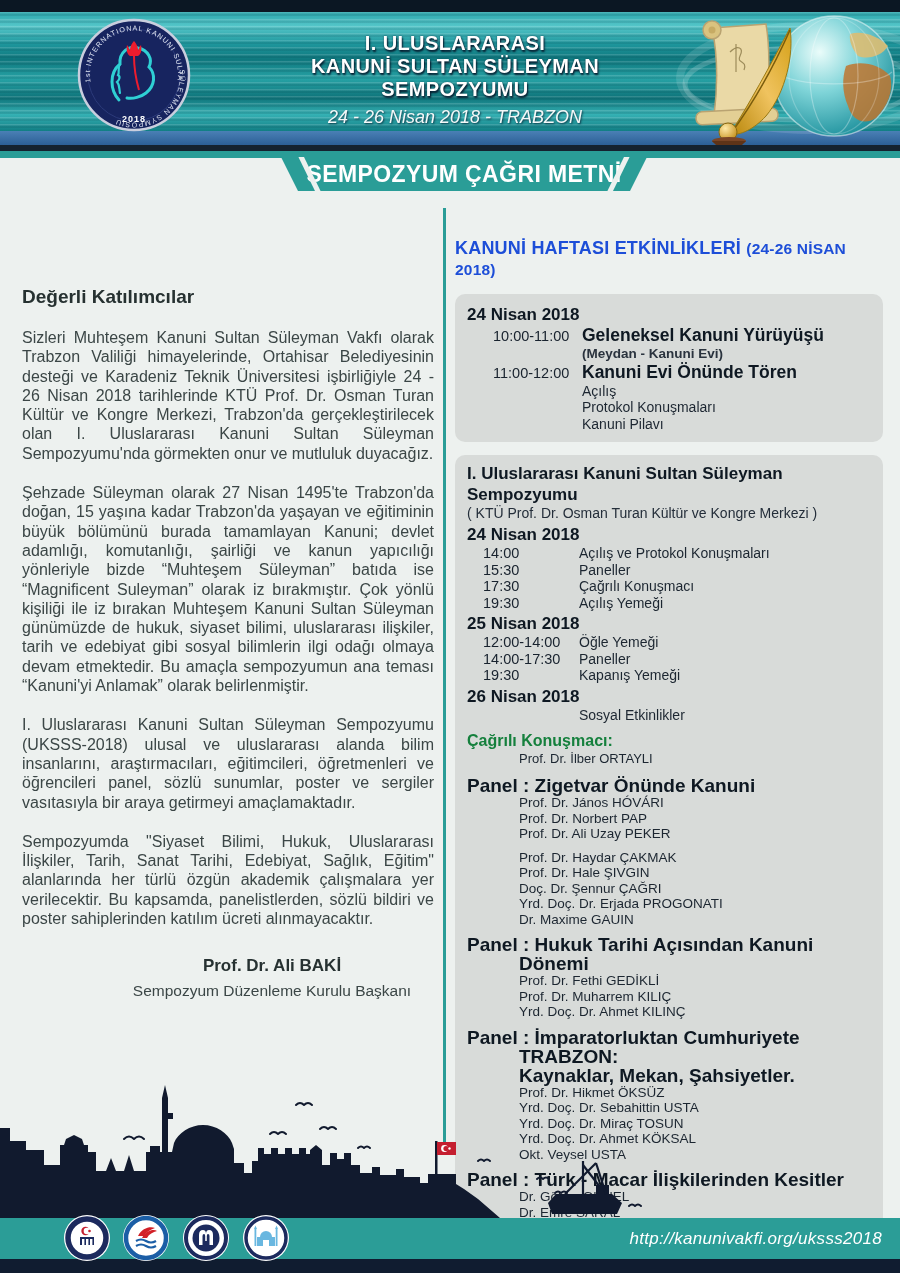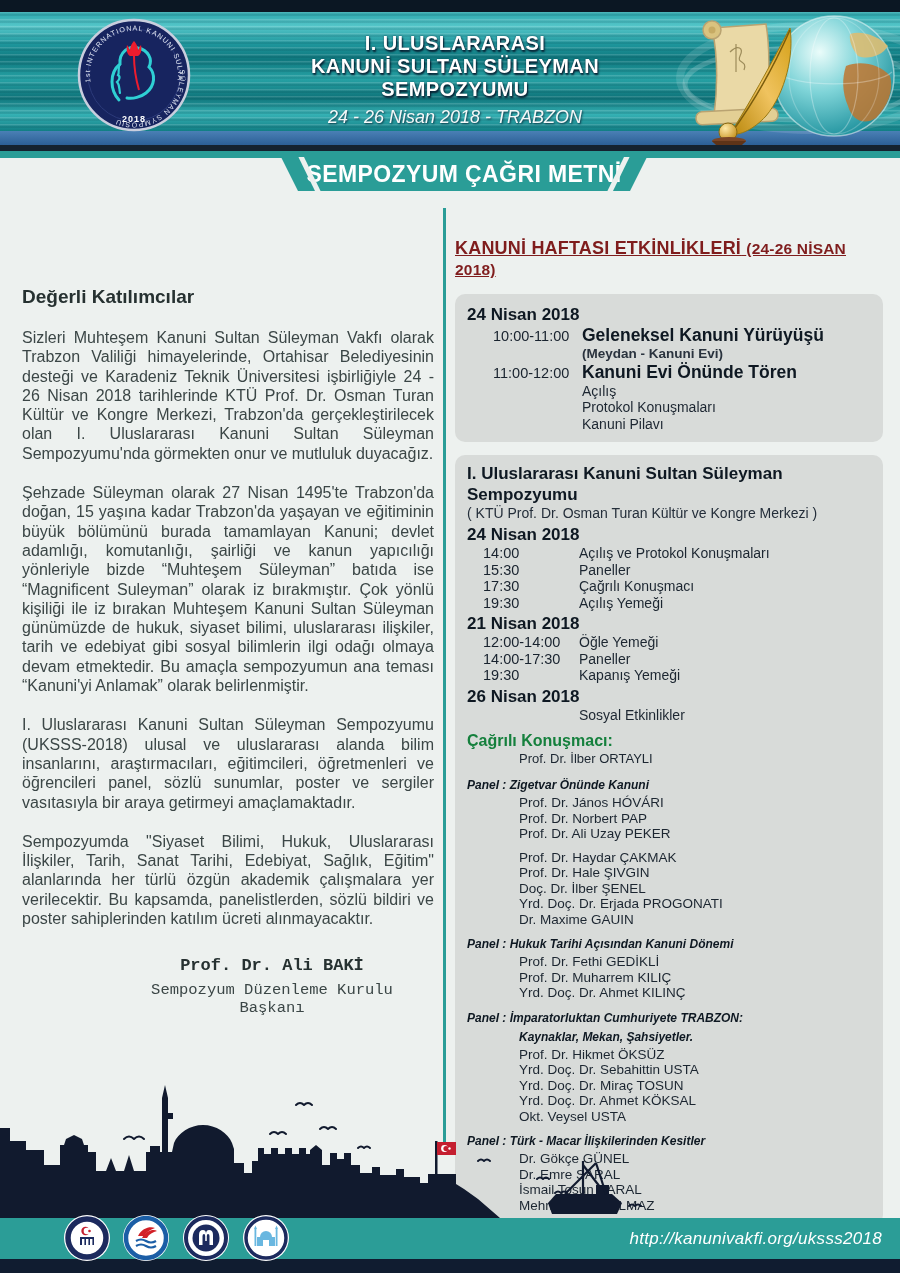--- a/index.html
+++ b/index.html
@@ -33,49 +33,49 @@
             text-align:center; }
   .ribbon span { color:#fff; font-weight:bold; font-size:23px; line-height:34px; letter-spacing:.4px; }
   .slash { position:absolute; top:-6px; width:5px; height:46px; background:#edf1ef; }
   .sl { left:26px;  transform:rotate(-26deg); }
   .sr { right:26px; transform:rotate(26deg); }
 
   
   .left-col { position:absolute; left:22px; top:286px; width:412px; z-index:2; color:#3b4646; }
   .greeting { font-size:19px; font-weight:600; color:#263131; }
   .left-col p { margin-top:20px; font-size:16px; line-height:19.3px; text-align:justify; }
-  .sig { margin-top:28px; margin-left:100px; width:300px; text-align:center; color:#263131;font-family:Liberation Mono, monospace; }
+  .sig { margin-top:28px; margin-left:100px; width:300px; text-align:center; color:#263131; }
   .sig-name  { font-size:17px; font-weight:600; }
   .sig-title { margin-top:6px; font-size:15.5px; font-weight:400; color:#3b4646; }
 
   .divider { position:absolute; left:443px; top:208px; width:3px; height:934px;
              background:#2a9d97; z-index:2; }
 
   
   .right-col { position:absolute; left:455px; top:238px; width:428px; z-index:2; color:#1c2631; }
-  .rc-head { font-size:18px; font-weight:700; color:#7f1d1d; letter-spacing:.2px;text-decoration:underline; }
+  .rc-head { font-size:18px; font-weight:700; color:#1d4ed8; letter-spacing:.2px; }
   .rc-head .paren { font-size:15.5px; font-weight:600; }
   .gbox { background:#d8dbd9; border-radius:10px; padding:8px 12px 10px; }
   #box1 { margin-top:14px; }
   #box2 { margin-top:13px; padding-bottom:12px; }
   .day { font-size:17px; font-weight:700; color:#0e1822; line-height:20px; margin-top:3px; }
   .srow { display:flex; align-items:baseline; }
   .stime { flex:0 0 115px; padding-left:26px; font-size:14.5px; line-height:16.5px; color:#18222e; }
   #box2 .stime { flex-basis:112px; padding-left:16px; }
   .sev { flex:1; font-size:14px; line-height:16.5px; }
   .sev.big { font-size:17.5px; font-weight:700; line-height:21px; color:#0e1822; }
   .sev.small { font-size:13.5px; line-height:15.5px; color:#2a333e;font-weight:bold; }
   .b2title { font-size:17px; font-weight:700; line-height:21px; color:#0e1822; }
   .b2sub { font-size:14px; line-height:17px; color:#242e3a; }
   .keynote { margin-top:8px; }
   .kn-label { font-size:16px; font-weight:700; line-height:19px; color:#15803d; }
   .kn-name { padding-left:52px; font-size:13px; line-height:18px; }
   .panel { margin-top:8px; }
-  .ptitle { font-size:12px; font-weight:700; line-height:19px; color:#0e1822;
-            padding-left:52px; text-indent:-52px;font-style:italic; }
+  .ptitle { font-size:19px; font-weight:700; line-height:19px; color:#0e1822;
+            padding-left:52px; text-indent:-52px; }
   .ptitle.cont { text-indent:0; }
   .pmember { padding-left:52px; font-size:13.5px; line-height:15.5px; }
 
   
   .skyline { position:absolute; left:0; top:1053px; width:900px; height:165px; z-index:3; }
 
   
   .foot-teal { position:absolute; left:0; top:1218px; width:900px; height:41px;
                background:#2b9d97; z-index:4; text-align:right; }
   .url { display:inline-block; margin-right:18px; color:#fff; font-style:italic;
@@ -249,21 +249,21 @@
             <span class="sev">Paneller</span>
           </div>
           <div class="srow">
             <span class="stime">17:30</span>
             <span class="sev">Çağrılı Konuşmacı</span>
           </div>
           <div class="srow">
             <span class="stime">19:30</span>
             <span class="sev">Açılış Yemeği</span>
           </div>
-          <div class="day">21 Nisan 2018</div>
+          <div class="day">25 Nisan 2018</div>
           <div class="srow">
             <span class="stime">12:00-14:00</span>
             <span class="sev">Öğle Yemeği</span>
           </div>
           <div class="srow">
             <span class="stime">14:00-17:30</span>
             <span class="sev">Paneller</span>
           </div>
           <div class="srow">
             <span class="stime">19:30</span>
@@ -282,21 +282,21 @@
       <div id="panels">
           <div class="panel">
             <div class="ptitle">Panel : Zigetvar Önünde Kanuni</div>
             <div class="pmember">Prof. Dr. János HÓVÁRI</div>
             <div class="pmember">Prof. Dr. Norbert PAP</div>
             <div class="pmember">Prof. Dr. Ali Uzay PEKER</div>
           </div>
           <div class="panel">
             <div class="pmember">Prof. Dr. Haydar ÇAKMAK</div>
             <div class="pmember">Prof. Dr. Hale ŞIVGIN</div>
-            <div class="pmember">Doç. Dr. İlber ŞENEL</div>
+            <div class="pmember">Doç. Dr. Şennur ÇAĞRI</div>
             <div class="pmember">Yrd. Doç. Dr. Erjada PROGONATI</div>
             <div class="pmember">Dr. Maxime GAUIN</div>
           </div>
           <div class="panel">
             <div class="ptitle">Panel : Hukuk Tarihi Açısından Kanuni Dönemi</div>
             <div class="pmember">Prof. Dr. Fethi GEDİKLİ</div>
             <div class="pmember">Prof. Dr. Muharrem KILIÇ</div>
             <div class="pmember">Yrd. Doç. Dr. Ahmet KILINÇ</div>
           </div>
           <div class="panel">

